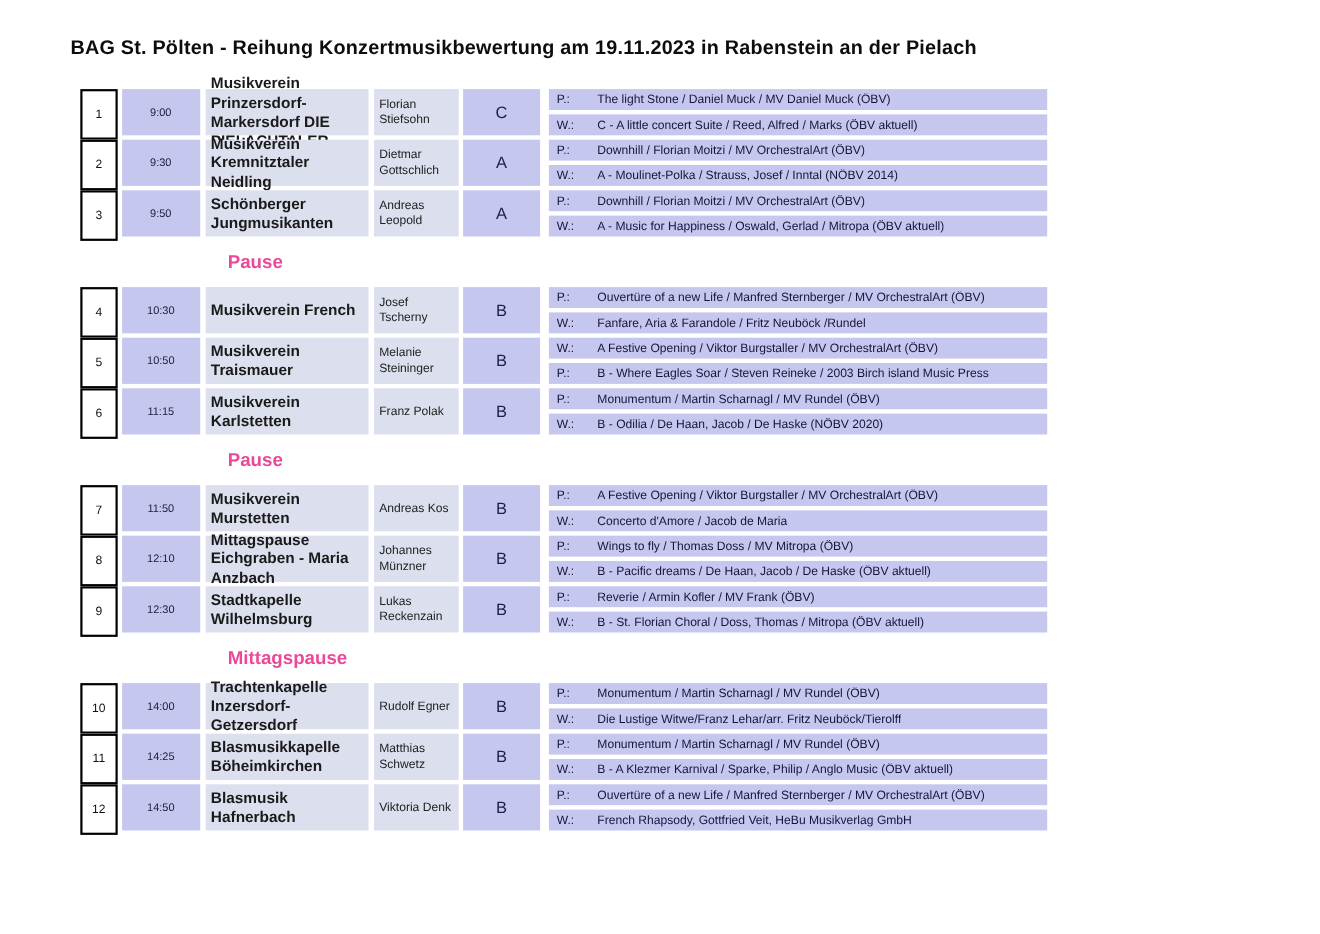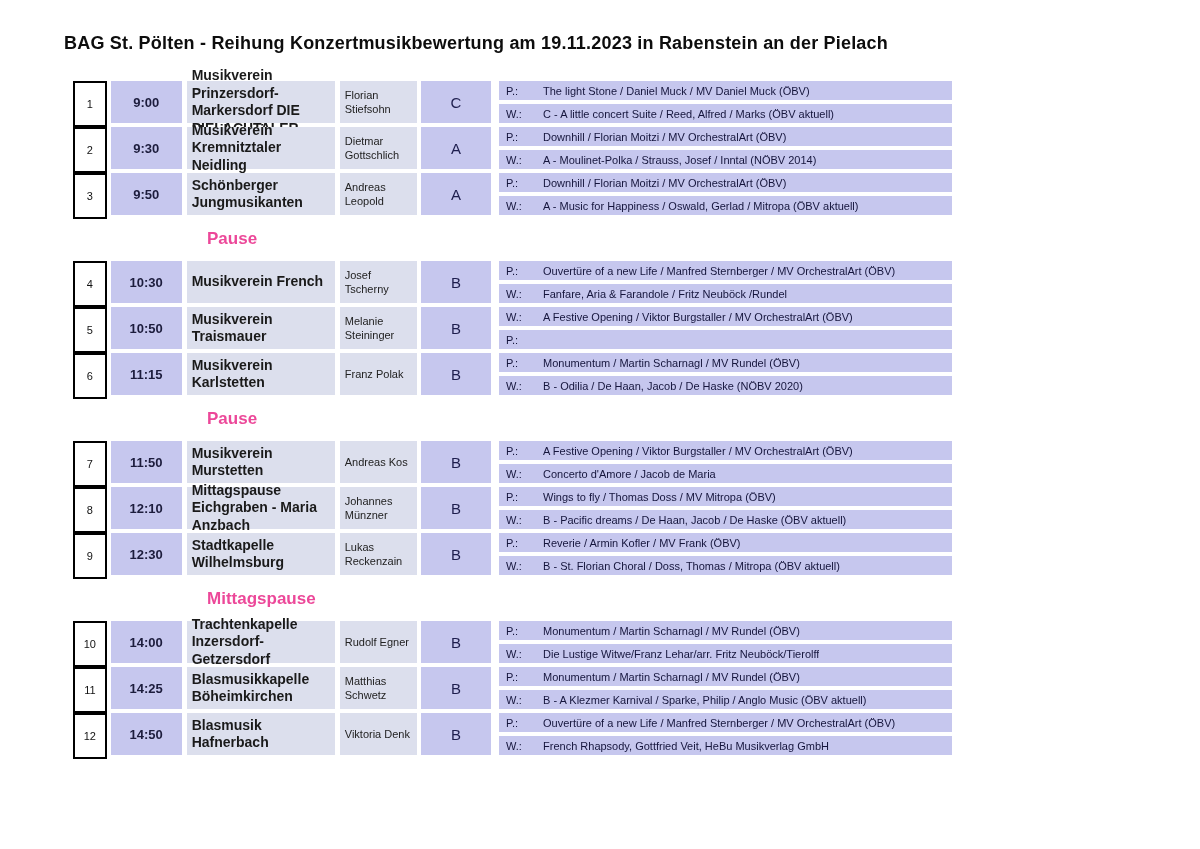--- a/index.html
+++ b/index.html
@@ -42,23 +42,22 @@
     display: flex; align-items: center; justify-content: center;
     font-size: 11px;
     color: #111;
     margin-right: 4px;
     position: relative; z-index: 2;
   }
   .cell { box-sizing: border-box; height: 42px; }
   .time-cell {
     width: 86px; background: var(--lav);
     display: flex; align-items: center; justify-content: center;
-    font-size: 13px; color: #1c1c3c;
+    font-size: 10px; color: #1c1c3c;
     margin-right: 5px;
-    font-weight: bold;
   }
   .name-cell {
     width: 178px; background: var(--light);
     display: flex; align-items: center;
     font-size: 14px; font-weight: 700; line-height: 1.25;
     color: #1a1a1a;
     padding: 0 2px 0 5px;
     margin-right: 5px;
   }
   .cond-cell {
@@ -179,20 +178,21 @@
     <div class="cell cond-cell">Melanie Steininger</div>
     <div class="cell grade-cell">B</div>
     <div class="pw-col">
   <div class="pw-line">
     <span class="pw-label">W.:</span>
     <span class="pw-text">A Festive Opening / Viktor Burgstaller / MV OrchestralArt (ÖBV)</span>
   </div>
 
   <div class="pw-line">
     <span class="pw-label">P.:</span>
+    <span class="pw-text">B - Where Eagles Soar / Steven Reineke / 2003 Birch island Music Press</span>
   </div>
 </div>
   </div>
 
   <div class="entry-row">
     <div class="num-box">6</div>
     <div class="cell time-cell">11:15</div>
     <div class="cell name-cell">Musikverein Karlstetten</div>
     <div class="cell cond-cell">Franz Polak</div>
     <div class="cell grade-cell">B</div>

